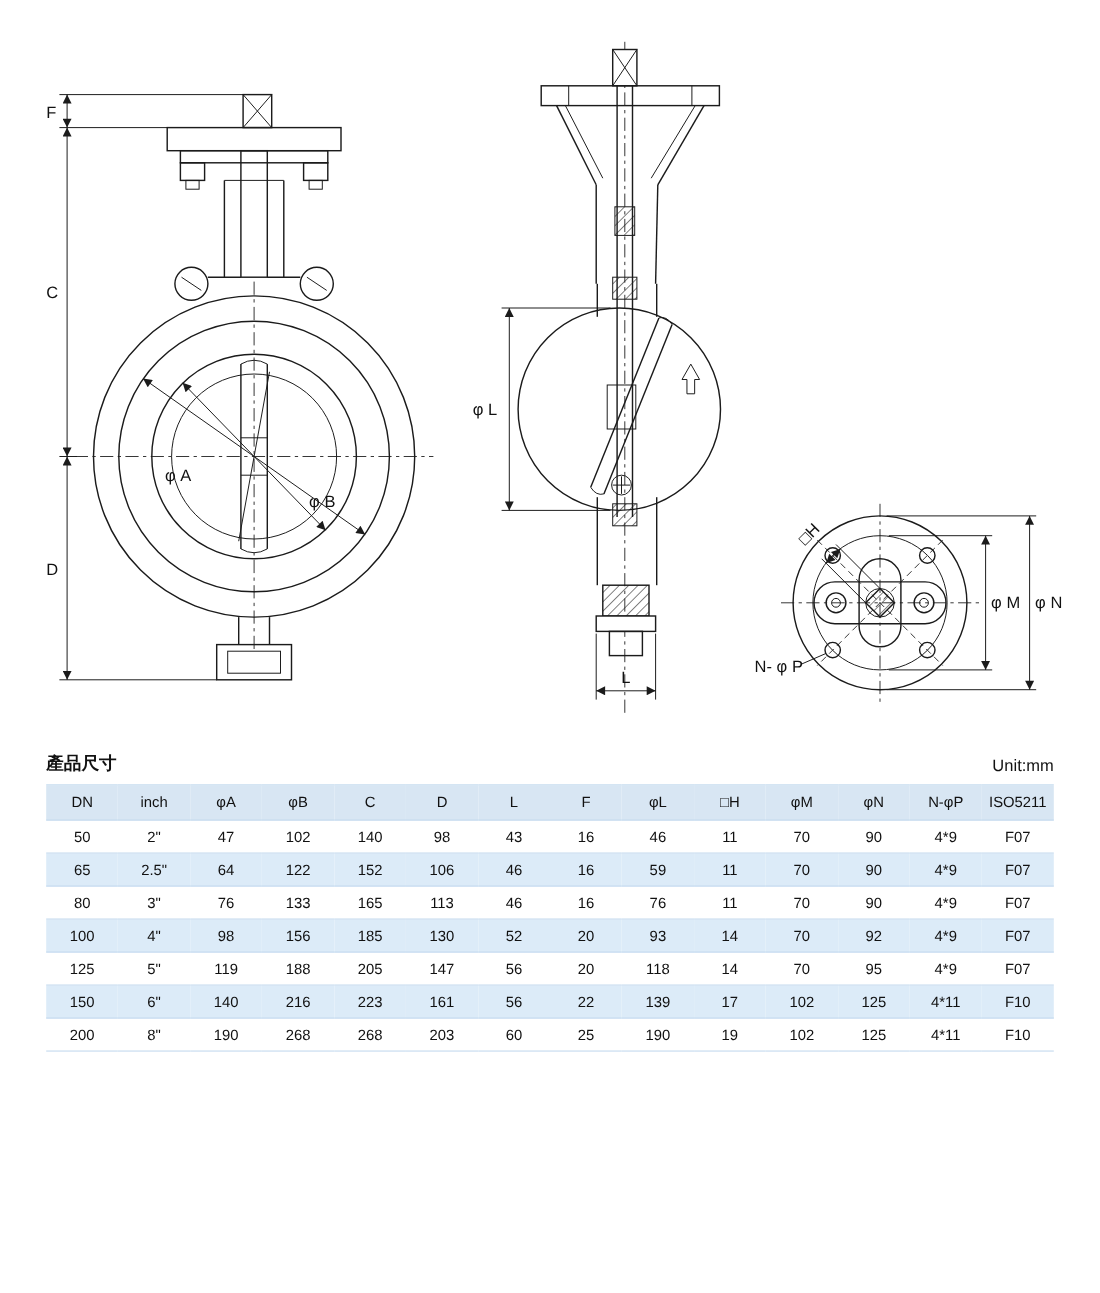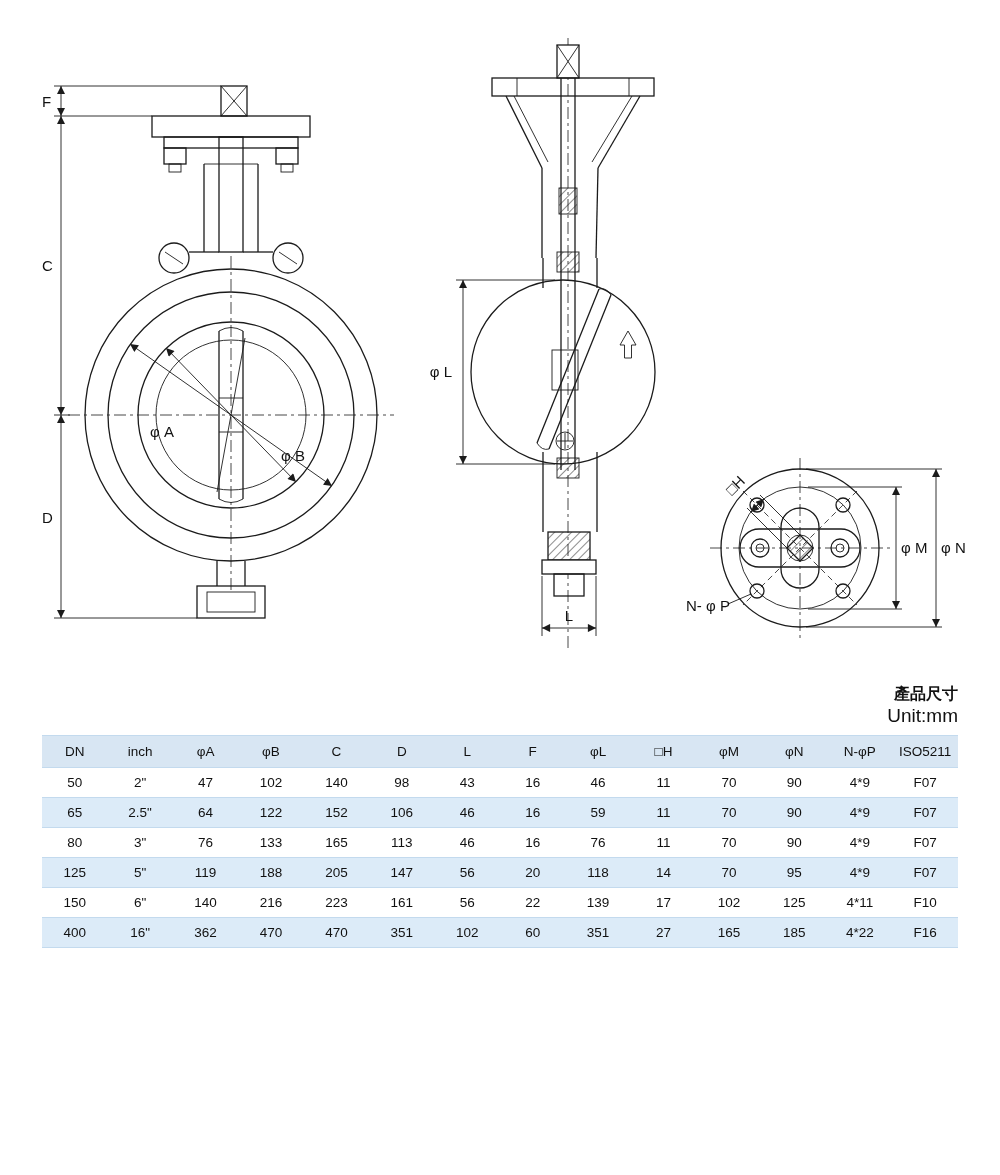--- a/index.html
+++ b/index.html
@@ -8,23 +8,23 @@
   svg text { font-family:"Liberation Sans", sans-serif; font-size:15px; fill:#111; }
   .ol   { stroke:#1b1b1b; stroke-width:1.3; fill:none; }
   .thin { stroke:#1b1b1b; stroke-width:0.9; fill:none; }
   .dim  { stroke:#1b1b1b; stroke-width:0.9; fill:none; }
   .cl   { stroke:#1b1b1b; stroke-width:0.8; fill:none; stroke-dasharray:12 4 3 4; }
   .dsh  { stroke:#1b1b1b; stroke-width:0.8; fill:none; stroke-dasharray:6 4; }
   .whitefill { fill:#ffffff; }
   .hatchfill { fill:url(#hatch); }
 
   .table-section { margin:24px 42px 0 42px; }
-  .table-header { display:flex; justify-content:space-between; align-items:flex-end; margin-bottom:8px;flex-direction:column; }
+  .table-header { display:flex; justify-content:space-between; align-items:flex-end; margin-bottom:8px; }
   .section-title { font-size:16px; font-weight:bold; }
-  .unit-label { font-size:19px; }
+  .unit-label { font-size:15px; }
   table { width:100%; border-collapse:collapse; table-layout:fixed; font-size:13.5px; }
   thead tr { border-top:1px solid var(--rule,#c3daee); }
   tr { border-bottom:1px solid var(--rule,#c3daee);padding-left:32px; }
   thead th { background:var(--header-bg,#d8e6f3); font-weight:normal; height:29px; text-align:center; }
   tbody td { height:27px; text-align:center; }
   tbody tr:nth-child(even) td { background:var(--row-alt,#dcebf8); }
 </style>
 </head>
 <body>
 
@@ -274,20 +274,36 @@
           <td>46</td>
           <td>16</td>
           <td>76</td>
           <td>11</td>
           <td>70</td>
           <td>90</td>
           <td>4*9</td>
           <td>F07</td>
         </tr>
         <tr>
+          <td>100</td>
+          <td>4"</td>
+          <td>98</td>
+          <td>156</td>
+          <td>185</td>
+          <td>130</td>
+          <td>52</td>
+          <td>20</td>
+          <td>93</td>
+          <td>14</td>
+          <td>70</td>
+          <td>92</td>
+          <td>4*9</td>
+          <td>F07</td>
+        </tr>
+        <tr>
           <td>125</td>
           <td>5"</td>
           <td>119</td>
           <td>188</td>
           <td>205</td>
           <td>147</td>
           <td>56</td>
           <td>20</td>
           <td>118</td>
           <td>14</td>
@@ -306,30 +322,30 @@
           <td>56</td>
           <td>22</td>
           <td>139</td>
           <td>17</td>
           <td>102</td>
           <td>125</td>
           <td>4*11</td>
           <td>F10</td>
         </tr>
         <tr>
-          <td>400</td>
-          <td>16"</td>
-          <td>362</td>
-          <td>470</td>
-          <td>470</td>
-          <td>351</td>
+          <td>200</td>
+          <td>8"</td>
+          <td>190</td>
+          <td>268</td>
+          <td>268</td>
+          <td>203</td>
+          <td>60</td>
+          <td>25</td>
+          <td>190</td>
+          <td>19</td>
           <td>102</td>
-          <td>60</td>
-          <td>351</td>
-          <td>27</td>
-          <td>165</td>
-          <td>185</td>
-          <td>4*22</td>
-          <td>F16</td>
+          <td>125</td>
+          <td>4*11</td>
+          <td>F10</td>
         </tr>
       </tbody>
   </table>
 </div>
 
 </body></html>

